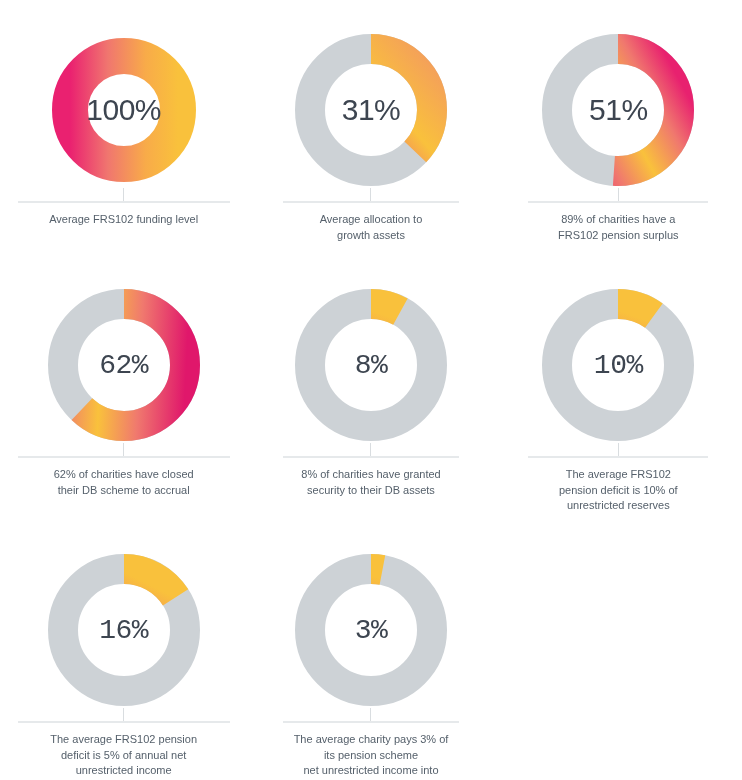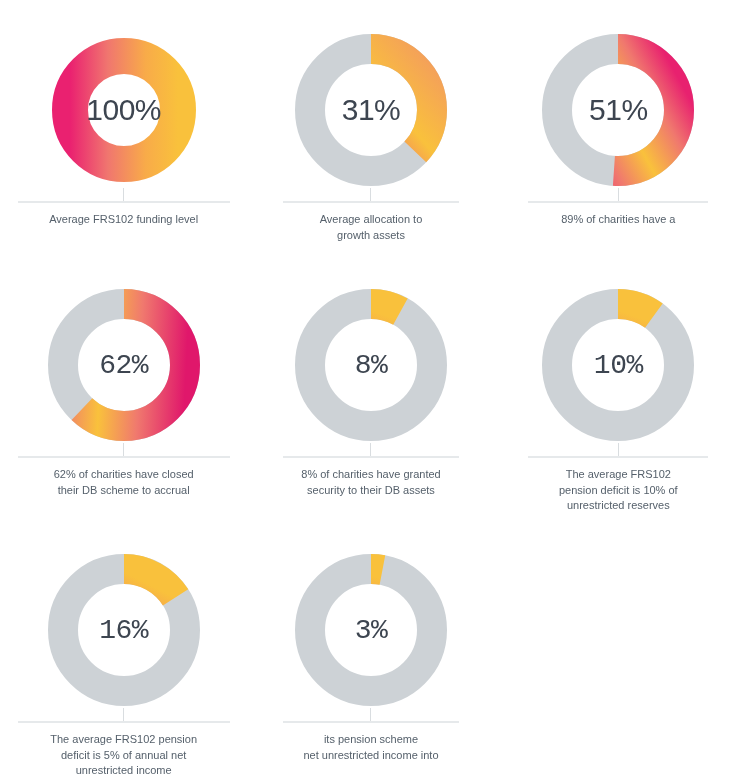--- a/index.html
+++ b/index.html
@@ -108,20 +108,21 @@
         </defs>
         <circle cx="100" cy="78" r="61" fill="none" stroke="#cdd2d6" stroke-width="30"></circle>
         <circle cx="100" cy="78" r="61" fill="none" stroke="url(#g51)" stroke-width="30" stroke-dasharray="195.5 187.8" transform="rotate(-90 100 78)"></circle>
       </svg>
       <div class="donut-center">51%</div>
     </div>
     <div class="tick"></div>
     <div class="rule"></div>
     <div class="caption">
       <div>89% of charities have a</div>
+      <div>FRS102 pension surplus</div>
     </div>
   </div>
 
   <div class="cell c0 r2">
     <div class="donut-wrap">
       <svg width="200" height="156" viewBox="0 0 200 156">
         <defs>
           <linearGradient id="g62" x1="0.35" y1="0" x2="0.3" y2="1">
             <stop offset="0%" stop-color="#f0796e"></stop>
             <stop offset="30%" stop-color="#f9c13c"></stop>
@@ -224,19 +225,20 @@
           </linearGradient>
         </defs>
         <circle cx="100" cy="78" r="61" fill="none" stroke="#cdd2d6" stroke-width="30"></circle>
         <circle cx="100" cy="78" r="61" fill="none" stroke="url(#g3)" stroke-width="30" stroke-dasharray="11.5 371.8" transform="rotate(-90 100 78)"></circle>
       </svg>
       <div class="donut-center">3%</div>
     </div>
     <div class="tick"></div>
     <div class="rule"></div>
     <div class="caption">
+      <div>The average charity pays 3% of</div>
       <div>its pension scheme</div>
       <div>net unrestricted income into</div>
     </div>
   </div>
 
   <div class="cell empty"></div>
 </div>
 
 </body></html>

